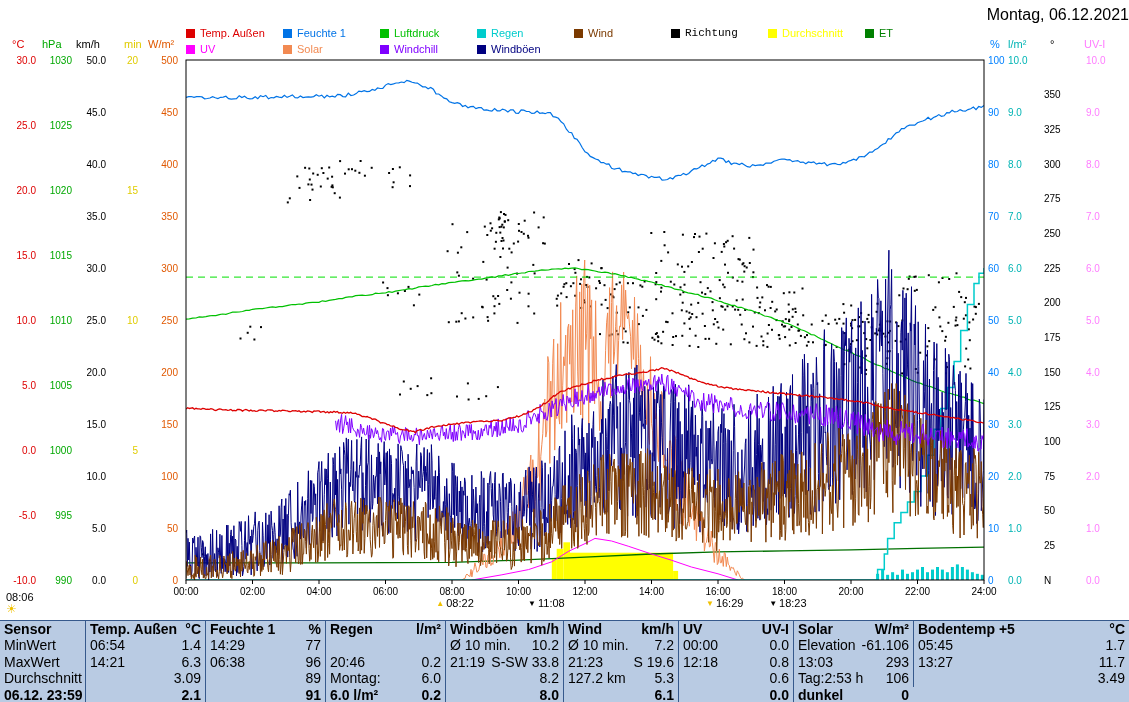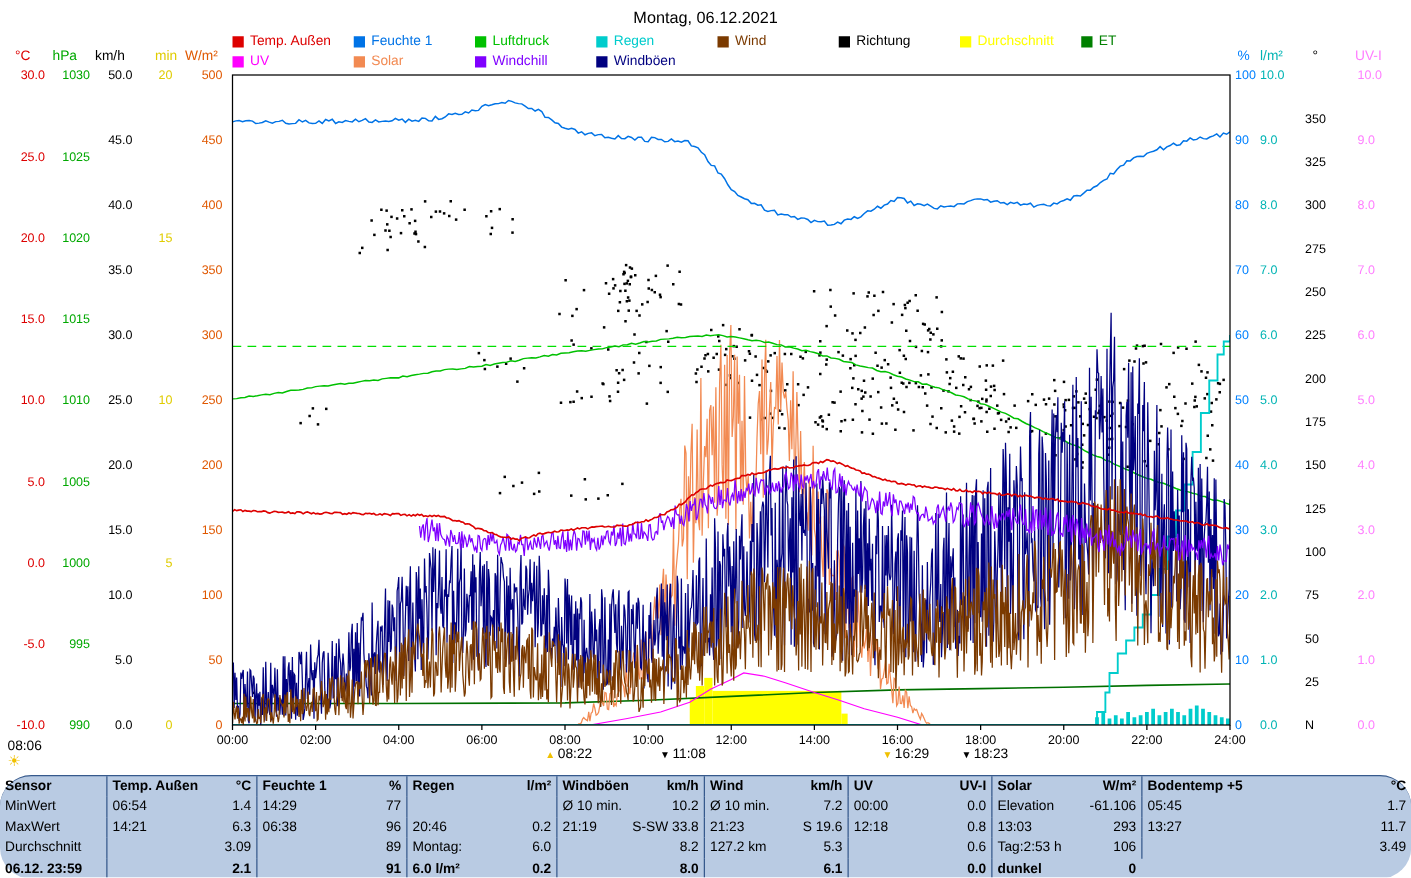--- a/index.html
+++ b/index.html
@@ -1,36 +1,36 @@
 <!DOCTYPE html>
 <html><head>
 <meta charset="utf-8">
 <style>
   html,body{margin:0;padding:0;background:#fff;}
   .page{position:relative;width:1129px;height:702px;background:#fff;overflow:hidden;
         font-family:"Liberation Sans",sans-serif;color:#000;}
-  .title{position:absolute;top:6px;left:0;width:100%;text-align:center;font-size:13px;}
+  .title{position:absolute;top:6px;left:0;width:100%;text-align:right;font-size:16px;}
   #legend{position:absolute;top:25px;left:186px;z-index:3;}
   .legend-row{display:flex;height:16px;align-items:center;}
   .legend-item{display:flex;align-items:center;width:97px;font-size:11px;white-space:nowrap;}
   .swatch{width:9px;height:9px;margin-right:5px;display:inline-block;flex:0 0 9px;}
   svg#chart{position:absolute;top:0;left:0;}
   svg text{font-family:"Liberation Sans",sans-serif;}
   text.tick{font-size:10px;}
   text.ax{font-size:11px;}
   text.xlab{font-size:10px;fill:#000;}
   #markers{position:absolute;top:597px;left:0;width:1129px;height:15px;font-size:11px;z-index:3;}
   .marker{position:absolute;display:flex;align-items:center;gap:2px;white-space:nowrap;}
   .micon{font-size:8px;line-height:11px;}
   .micon.sunrise,.micon.sunset{color:#f0c000;}
   .micon.marker-down{color:#000;}
   #corner{position:absolute;top:592px;left:6px;font-size:11px;line-height:11px;z-index:3;}
   #corner .sun{color:#f0c000;font-size:12px;display:block;margin-top:1px;}
   #stats-table{position:absolute;top:620px;left:0;width:1129px;height:82px;background:#b9cbe3;
-               border-top:1px solid #36598c;font-size:11px;border-radius:25px;}
+               border-top:1px solid #36598c;font-size:14px;}
   .trow{display:grid;grid-template-columns:85px 120px 120px 120px 118px 115px 115px 120px 216px;
         height:16.4px;line-height:16px;}
   .trow.bold{font-weight:bold;}
   .tcell{display:flex;justify-content:space-between;padding:0 4px;border-left:1px solid #36598c;
          overflow:hidden;white-space:nowrap;}
   .tcell.tlabel{border-left:none;justify-content:flex-start;}
   .tl{text-align:left;}
   .tv{text-align:right;margin-left:auto;}
 </style>
 </head>
@@ -55,21 +55,21 @@
         <span class="legend-item">
           <span class="swatch" style="background: rgb(0, 204, 204);"></span>
           <span style="color: rgb(0, 204, 204);">Regen</span>
         </span>
         <span class="legend-item">
           <span class="swatch" style="background: rgb(123, 58, 0);"></span>
           <span style="color: rgb(123, 58, 0);">Wind</span>
         </span>
         <span class="legend-item">
           <span class="swatch" style="background: rgb(0, 0, 0);"></span>
-          <span style="color: rgb(0, 0, 0);">Richtung</span>
+          <span style="color: rgb(0, 0, 0); font-family: Liberation Mono, monospace;">Richtung</span>
         </span>
         <span class="legend-item">
           <span class="swatch" style="background: rgb(255, 255, 0);"></span>
           <span style="color: rgb(255, 255, 0);">Durchschnitt</span>
         </span>
         <span class="legend-item">
           <span class="swatch" style="background: rgb(0, 128, 0);"></span>
           <span style="color: rgb(0, 128, 0);">ET</span>
         </span>
       </div>

